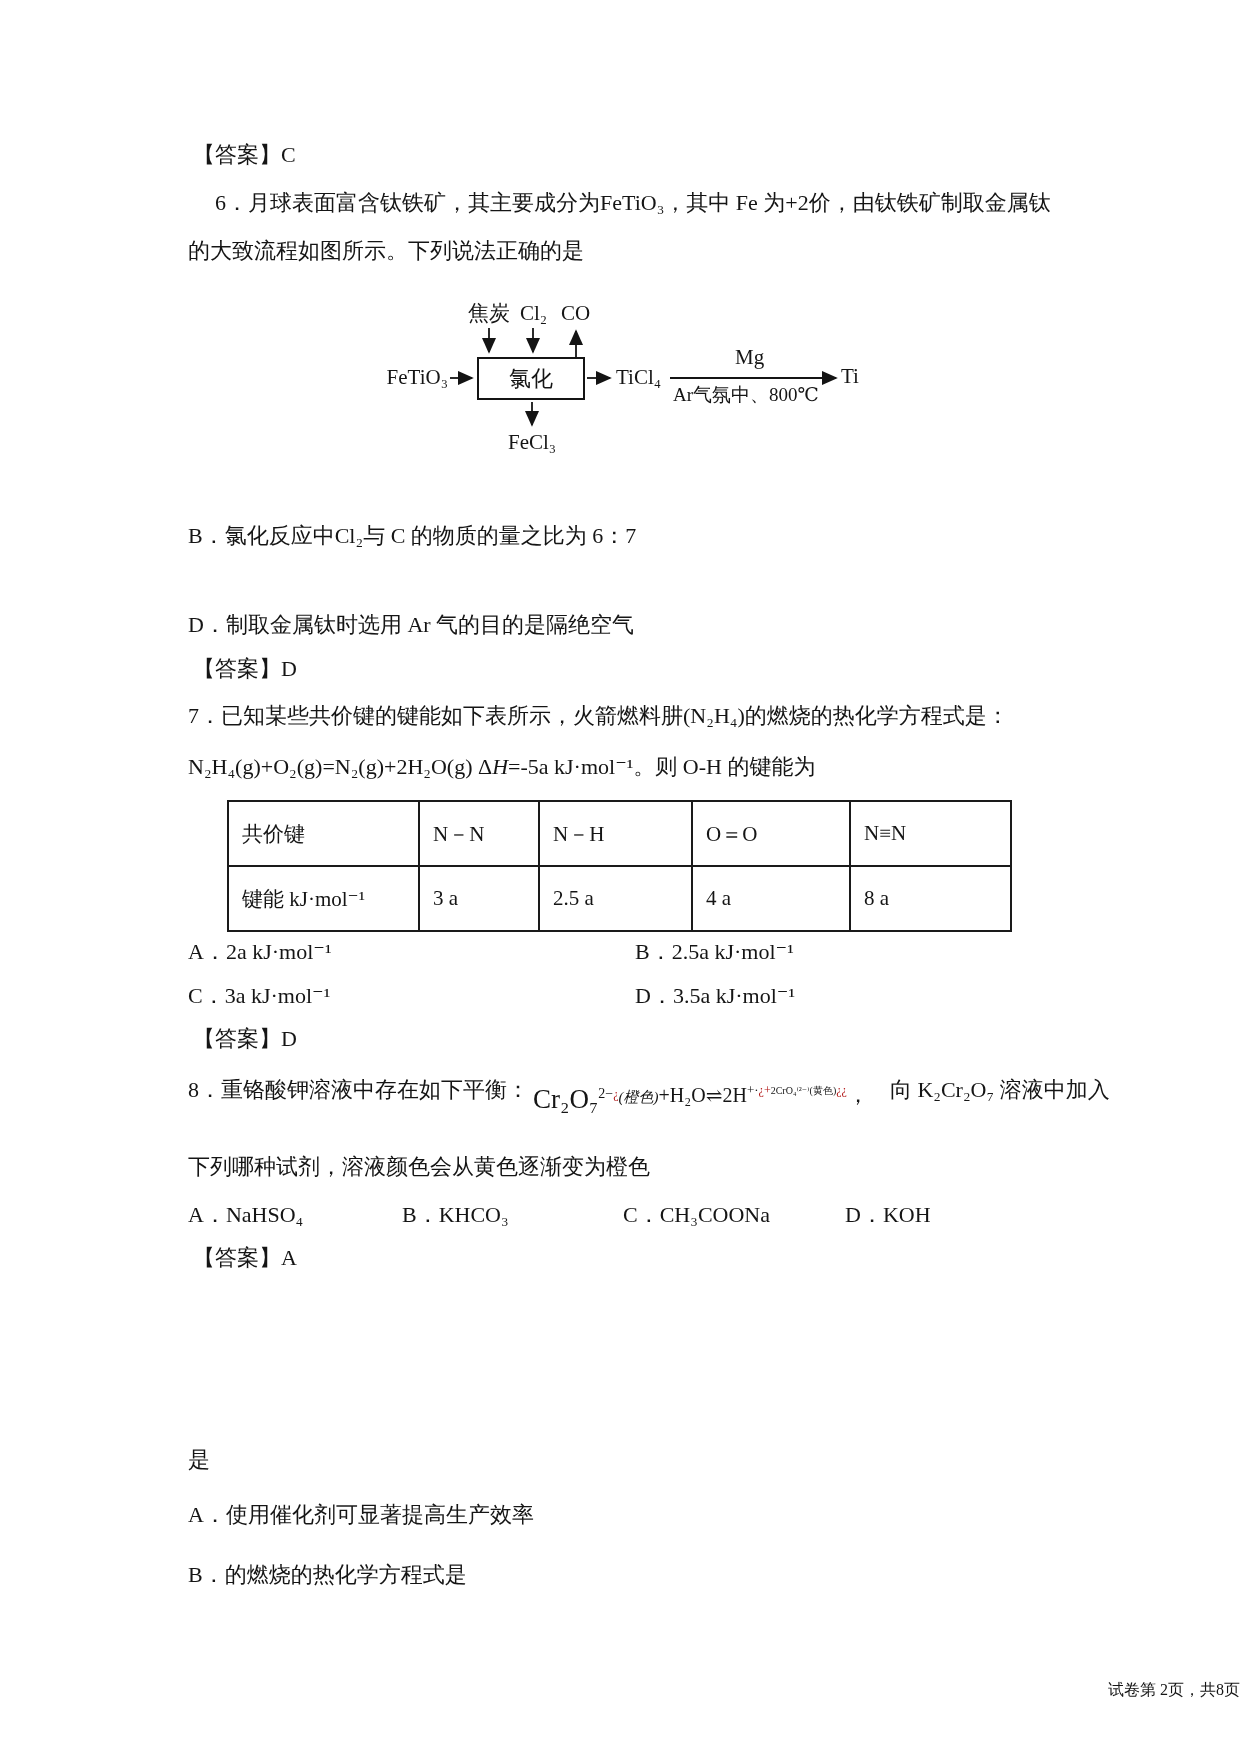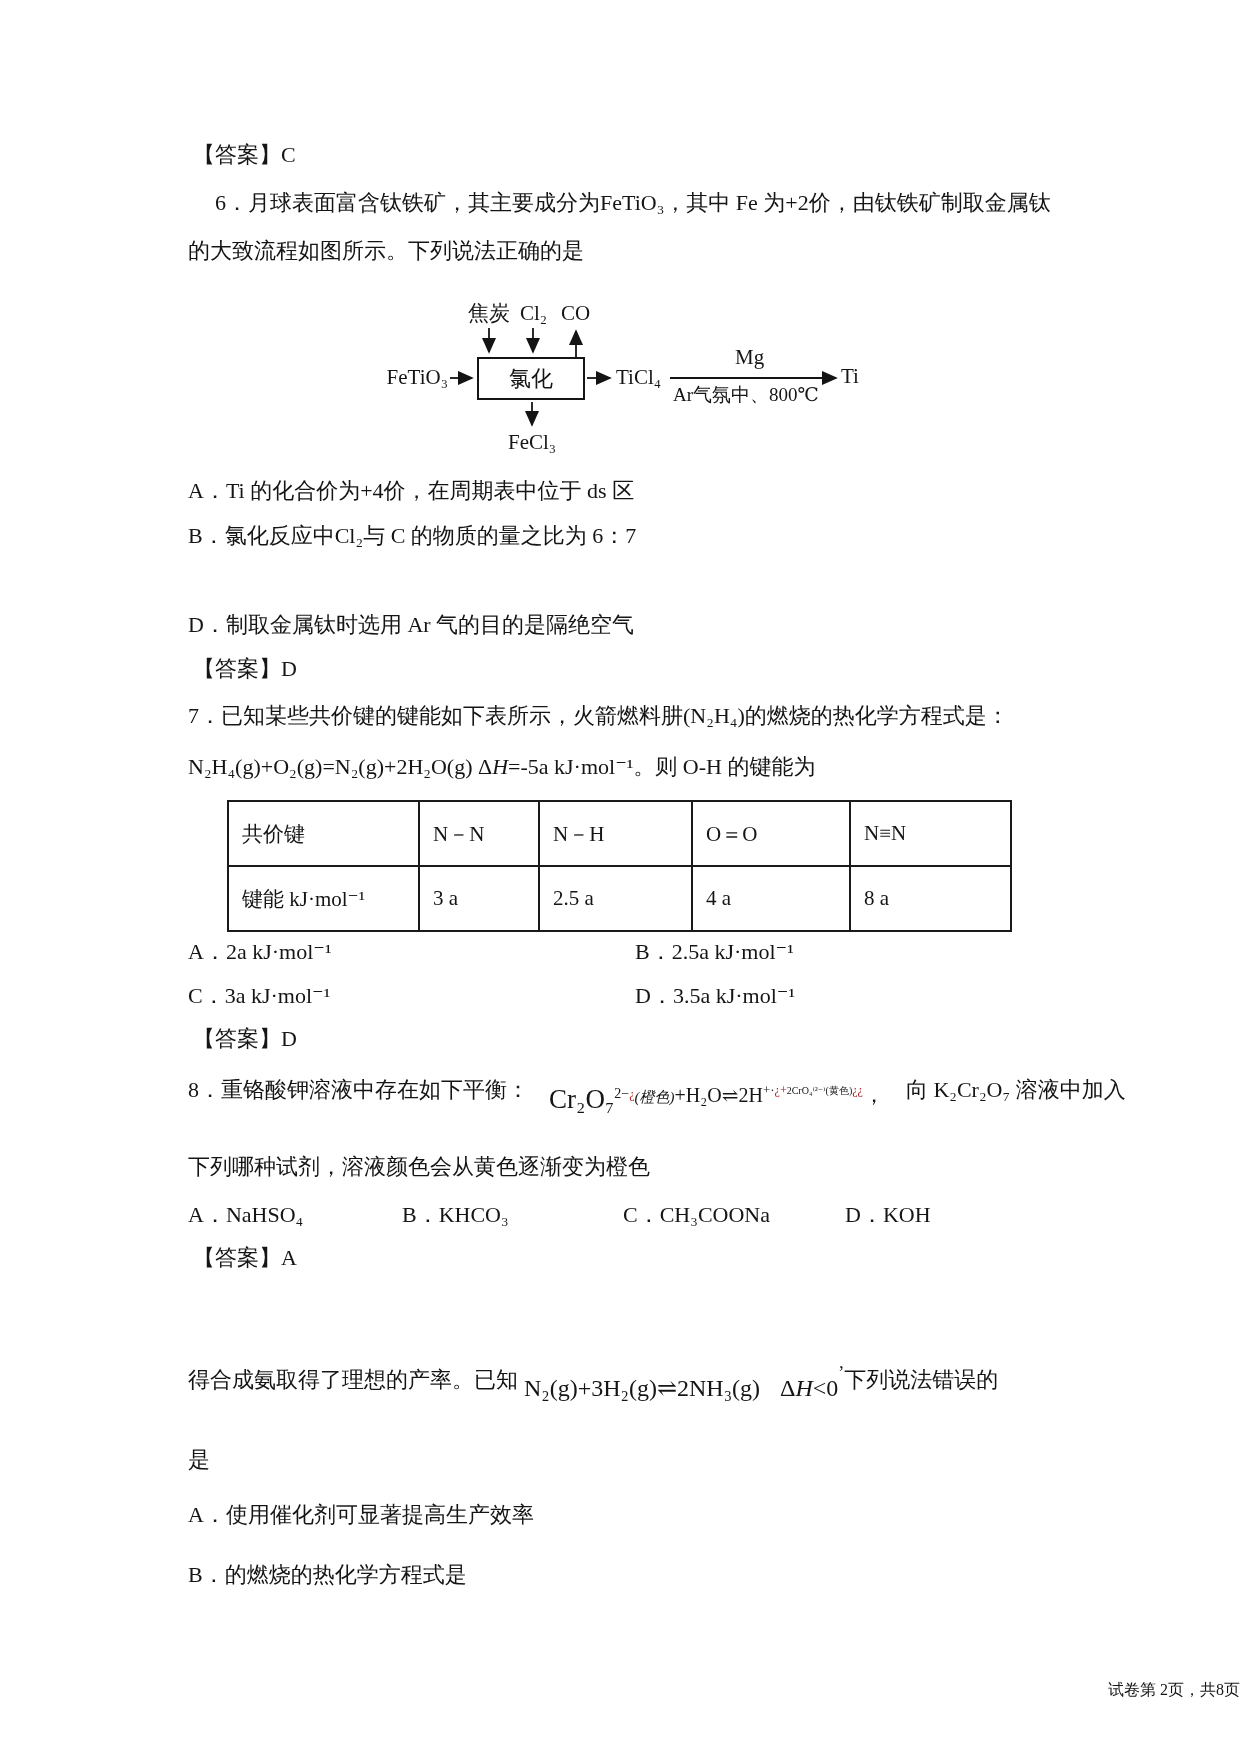--- a/index.html
+++ b/index.html
@@ -37,21 +37,21 @@
   
   .bond-table{
     position:absolute;left:227px;top:800px;width:783px;height:130px;
     border-collapse:collapse;table-layout:fixed;font-size:21px;
   }
   .bond-table td{
     border:2px solid #1a1a1a;height:65px;padding:0 0 0 13px;
     vertical-align:middle;white-space:nowrap;box-sizing:border-box;margin-left:21px;
   }
   
-  .f8big{font-size:27px;position:relative;top:11px;margin-left:20px;}
+  .f8big{font-size:27px;position:relative;top:11px;margin-left:4px;}
   .f8big sup{font-size:14px;}
   .f8mid{font-size:20px;position:relative;top:5px;}
   .f8paren{font-size:15px;font-style:italic;margin-top:44px;}
   .f8mid sup{font-size:13px;}
   .tinyfrag{font-size:10px;letter-spacing:0;}
   .glitch{color:var(--glitch,#b01010);font-size:12px;}
   .f8comma{position:relative;top:5px;}
   .outro{margin-left:21px;}
   
   .eq9{font-size:24px;position:relative;top:9px;margin:0 6px;}
@@ -94,21 +94,20 @@
       <span>氯化</span>
     </div>
     <span class="lbl src-left">FeTiO₃</span>
     <span class="lbl" style="left:236px;top:70px">TiCl₄</span>
     <span class="lbl cond-top">Mg</span>
     <span class="lbl cond-bottom">Ar气氛中、800℃</span>
     <span class="lbl" style="left:461px;top:69px">Ti</span>
     <span class="lbl" style="left:128px;top:135px">FeCl₃</span>
   </div>
 
-  <div class="line" style="top:476px">A．Ti 的化合价为+4价，在周期表中位于 ds 区</div>
   <div class="line" style="top:521px">B．氯化反应中Cl₂与 C 的物质的量之比为 6：7</div>
   <div class="line" style="top:610px">D．制取金属钛时选用 Ar 气的目的是隔绝空气</div>
   <div class="line ans" style="top:654px">【答案】D</div>
 
   <div class="line" style="top:701px">7．已知某些共价键的键能如下表所示，火箭燃料肼(N₂H₄)的燃烧的热化学方程式是：</div>
   <div class="line" style="top:752px">
     <span>N₂H₄(g)+O₂(g)=N₂(g)+2H₂O(g) Δ</span><span class="it">H</span><span>=-5a kJ·mol⁻¹。则 O-H 的键能为</span>
   </div>
 
   <table class="bond-table">
@@ -139,22 +138,19 @@
   <div class="line" style="top:1068px">
     <span>8．重铬酸钾溶液中存在如下平衡：</span><span class="f8big"><span>Cr₂O₇</span><sup><span>2−</span><span class="glitch">¿</span></sup></span><span class="f8mid"><span class="f8paren">(橙色)</span><span>+H₂O⇌2H</span><sup><span>+·</span><span class="glitch">¿+</span><span class="tinyfrag">2CrO₄⁽²⁻⁾(黄色)</span><span class="glitch">¿¿</span></sup></span><span class="f8comma">，</span><span class="outro">向 K₂Cr₂O₇ 溶液中加入</span>
   </div>
   <div class="line" style="top:1152px">下列哪种试剂，溶液颜色会从黄色逐渐变为橙色</div>
   <div class="line" style="top:1200px">A．NaHSO₄</div>
   <div class="line" style="top:1200px;left:402px">B．KHCO₃</div>
   <div class="line" style="top:1200px;left:623px">C．CH₃COONa</div>
   <div class="line" style="top:1200px;left:845px">D．KOH</div>
   <div class="line ans" style="top:1243px">【答案】A</div>
 
-  <div class="line" style="top:1358px">
-    <span>得合成氨取得了理想的产率。已知</span><span class="eq9">N₂(g)+3H₂(g)⇌2NH₃(g)</span><span class="dh9"><span>Δ</span><span class="it">H</span><span>&lt;0</span></span><span class="raised">’</span><span>下列说法错误的</span>
-  </div>
   <div class="line" style="top:1445px">是</div>
   <div class="line" style="top:1500px">A．使用催化剂可显著提高生产效率</div>
   <div class="line" style="top:1560px">B．的燃烧的热化学方程式是</div>
 
   <div class="footer">试卷第 2页，共8页</div>
 
 </div>
 
 </body></html>

